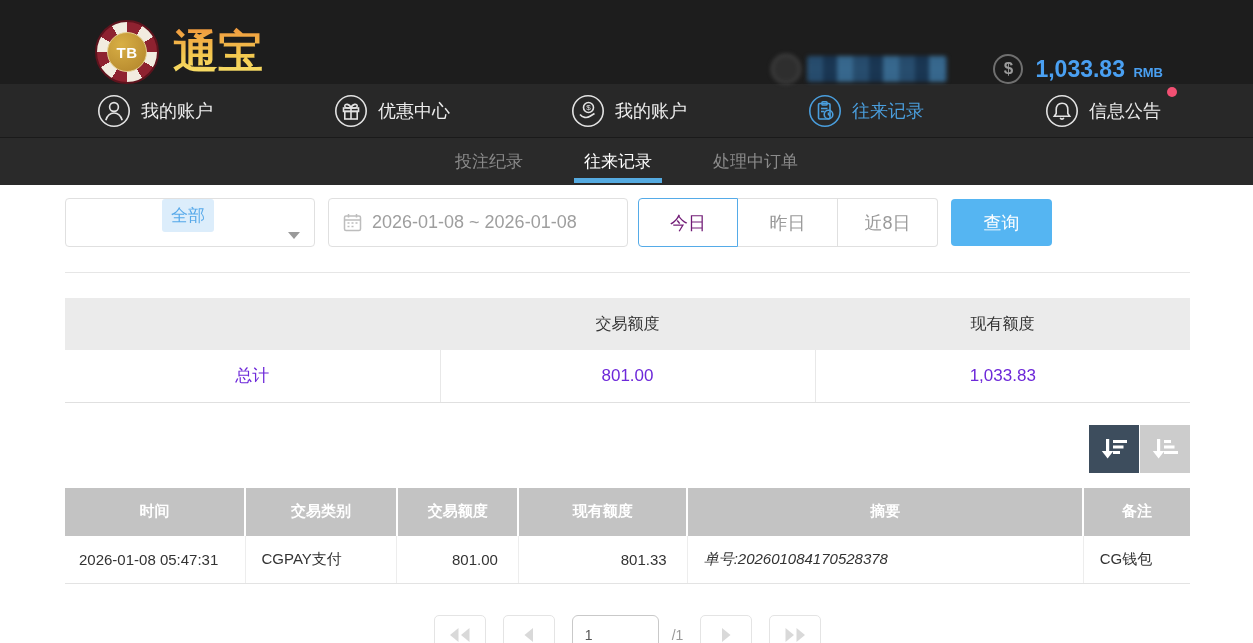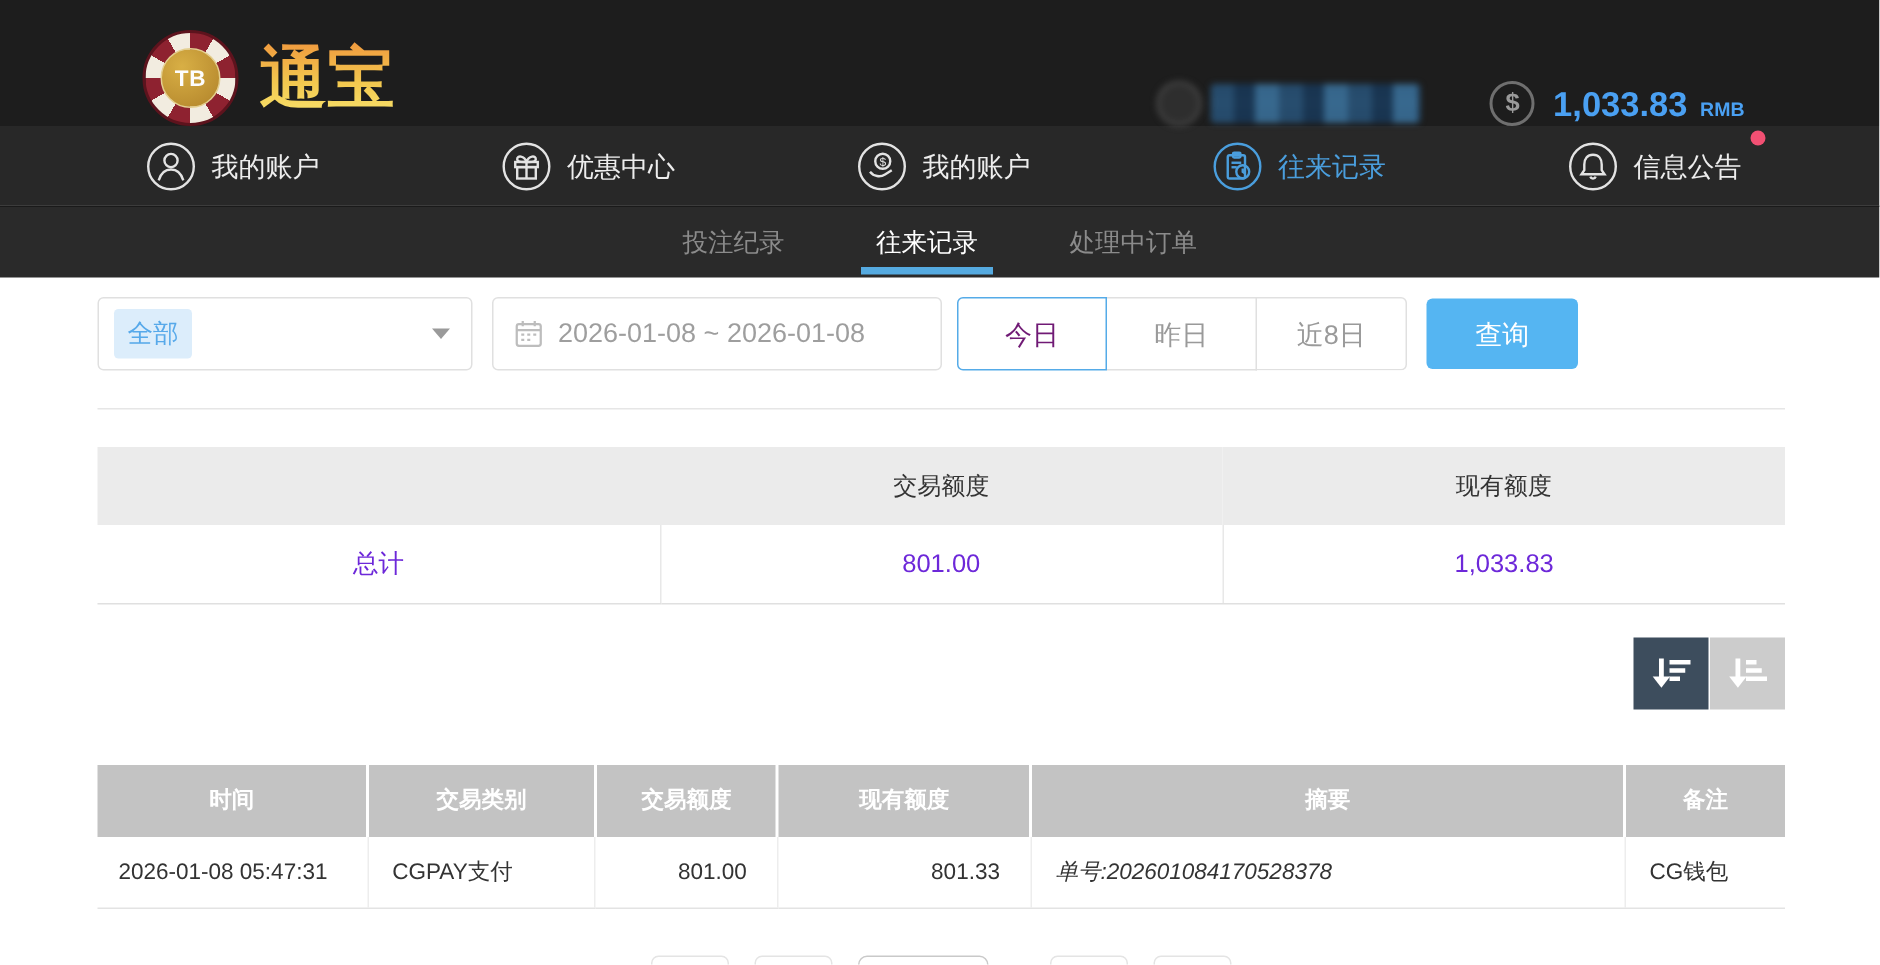--- a/index.html
+++ b/index.html
@@ -56,21 +56,21 @@
     position:relative; cursor:pointer; padding:0 2px; }
   .sub-tab.active { color:#ffffff; }
   .sub-tab.active::after { content:""; position:absolute; left:-8px; right:-8px;
     bottom:2px; height:5px; background:#55aae0; }
 
   
   .content { padding:13px 63px 0 65px; }
 
   .filter-row { display:flex; align-items:center; }
   .type-select { width:250px; height:49px; border:1px solid #e0e0e0; border-radius:4px;
-    display:flex; align-items:center; padding:0 14px 0 10px; cursor:pointer; }
+    display:flex; align-items:center; padding:0 14px 0 10px; cursor:pointer;flex-direction:column; }
   .type-chip { background:#dcedfb; color:#57a9ea; font-size:17px; padding:5px 9px;
     border-radius:3px; }
   .caret-down { margin-left:auto; width:0; height:0; border-left:6px solid transparent;
     border-right:6px solid transparent; border-top:7px solid #9a9a9a; }
 
   .date-input { width:300px; height:49px; border:1px solid #e0e0e0; border-radius:4px;
     display:flex; align-items:center; gap:10px; padding:0 14px; margin-left:13px;
     color:#9e9e9e; font-size:18px; cursor:pointer; }
 
   .quick-group { display:flex; margin-left:10px; }
@@ -95,21 +95,21 @@
   .summary-table td + td { border-left:1px solid #e8e8e8; }
 
   
   .sort-row { display:flex; justify-content:flex-end; margin-top:22px; gap:1px; }
   .sort-btn { width:50px; height:48px; display:flex; align-items:center;
     justify-content:center; cursor:pointer; border:none; }
   .sort-btn.desc { background:#3d4d5d; }
   .sort-btn.asc { background:#cccccc; }
 
   
-  .data-table { width:100%; border-collapse:collapse; margin-top:37px; }
+  .data-table { width:100%; border-collapse:collapse; margin-top:15px; }
   .data-table th { background:#c3c3c3; color:#fff; height:48px; font-size:15px;
     font-weight:bold; }
   .data-table th + th { border-left:2px solid #fff; }
   .data-table td { height:48px; font-size:15px; color:#333;
     border-bottom:1px solid #e3e3e3; }
   .data-table td + td { border-left:1px solid #ededed; }
   .col-time { width:16%; } .col-type { width:13.5%; } .col-amt { width:10.8%; }
   .col-bal { width:15%; } .col-sum { width:35.2%; } .col-note { width:9.5%; }
   td.cell-time { padding-left:14px; }
   td.cell-type { padding-left:16px; }

